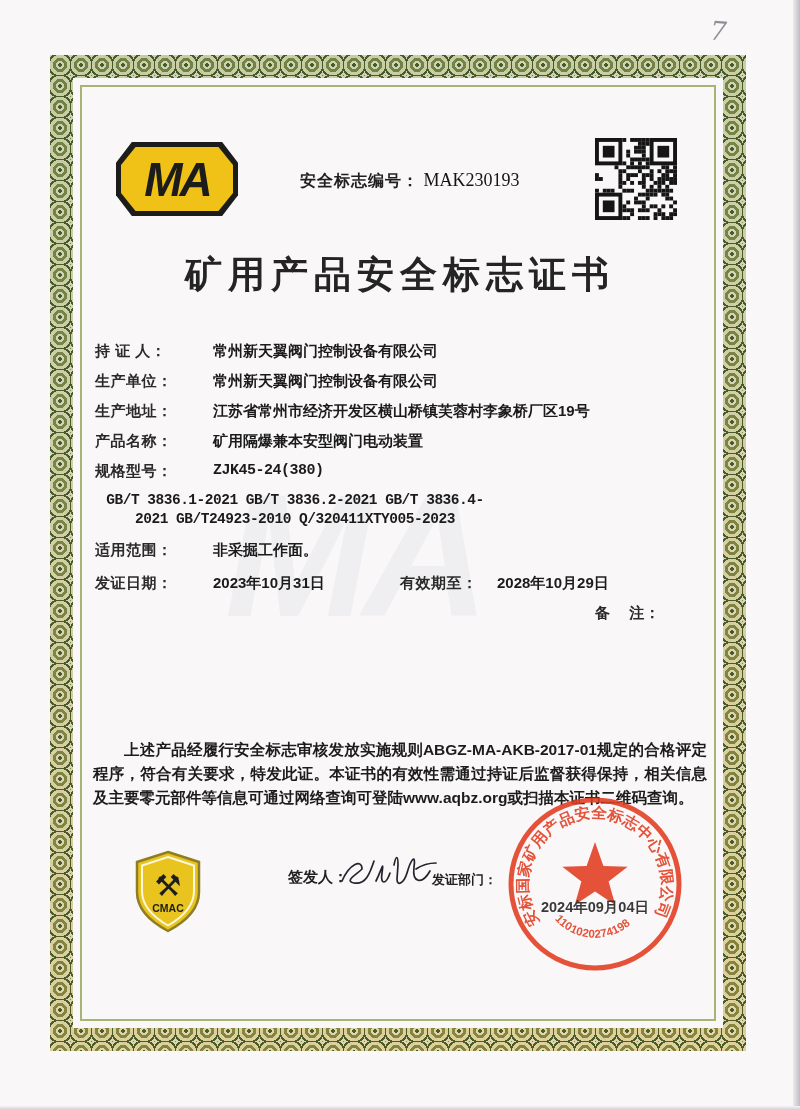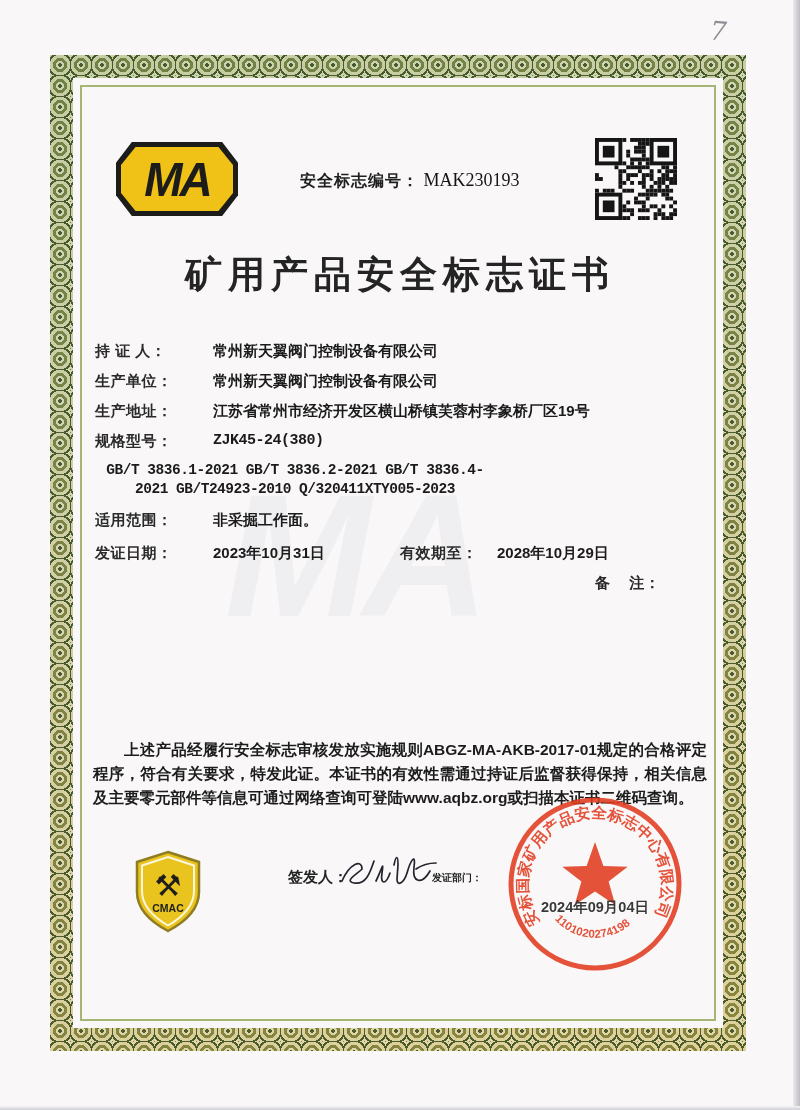--- a/index.html
+++ b/index.html
@@ -55,21 +55,21 @@
   .dates-row .v1{width:187px;}
   .dates-row .l2{width:97px;flex-shrink:0;color:#2a2a2a;font-weight:600;letter-spacing:.5px;}
   .remark-row{margin-top:10px;justify-content:flex-end;}
   
   .statement{position:absolute;left:93px;top:738px;width:614px;font-size:15.5px;
              font-weight:700;line-height:24px;text-align:justify;text-indent:2em;color:#1c1c1c;}
   
   .cmac{position:absolute;left:132px;top:850px;width:72px;height:84px;}
   .signer{position:absolute;left:288px;top:868px;font-size:15px;font-weight:600;}
   .signature{position:absolute;left:332px;top:843px;width:112px;height:62px;}
-  .issuer{position:absolute;left:432px;top:871px;font-size:10px;font-weight:600;}
+  .issuer{position:absolute;left:432px;top:871px;font-size:13px;font-weight:600;}
   .seal{position:absolute;left:506px;top:795px;width:178px;height:178px;opacity:.88;}
 </style>
 </head>
 <body>
 
 <div id="page" data-name="certificate-page">
 
   <div class="scan-edge" data-name="scan-edge-shadow"></div>
   <div class="scan-edge-bottom" data-name="scan-edge-shadow-bottom"></div>
 
@@ -255,20 +255,24 @@
       <span class="field-value" data-name="field-value">常州新天翼阀门控制设备有限公司</span>
     </div>
     <div class="field-row" data-name="field-row-manufacturer">
       <span class="field-label" data-name="field-label">生产单位：</span>
       <span class="field-value" data-name="field-value">常州新天翼阀门控制设备有限公司</span>
     </div>
     <div class="field-row" data-name="field-row-production-address">
       <span class="field-label" data-name="field-label">生产地址：</span>
       <span class="field-value" data-name="field-value">江苏省常州市经济开发区横山桥镇芙蓉村李象桥厂区19号</span>
     </div>
+    <div class="field-row" data-name="field-row-product-name">
+      <span class="field-label" data-name="field-label">产品名称：</span>
+      <span class="field-value" data-name="field-value">矿用隔爆兼本安型阀门电动装置</span>
+    </div>
     <div class="field-row row-model" data-name="field-row-model">
       <span class="field-label" data-name="field-label">规格型号：</span>
       <span class="field-value" data-name="field-value">ZJK45-24(380)</span>
     </div>
     <div class="field-row row-standards" data-name="field-row-standards">
       <span class="field-value" data-name="field-value">GB/T 3836.1-2021 GB/T 3836.2-2021 GB/T 3836.4-2021 GB/T24923-2010 Q/320411XTY005-2023</span>
     </div>
     <div class="field-row" data-name="field-row-scope">
       <span class="field-label" data-name="field-label">适用范围：</span>
       <span class="field-value" data-name="field-value">非采掘工作面。</span>

